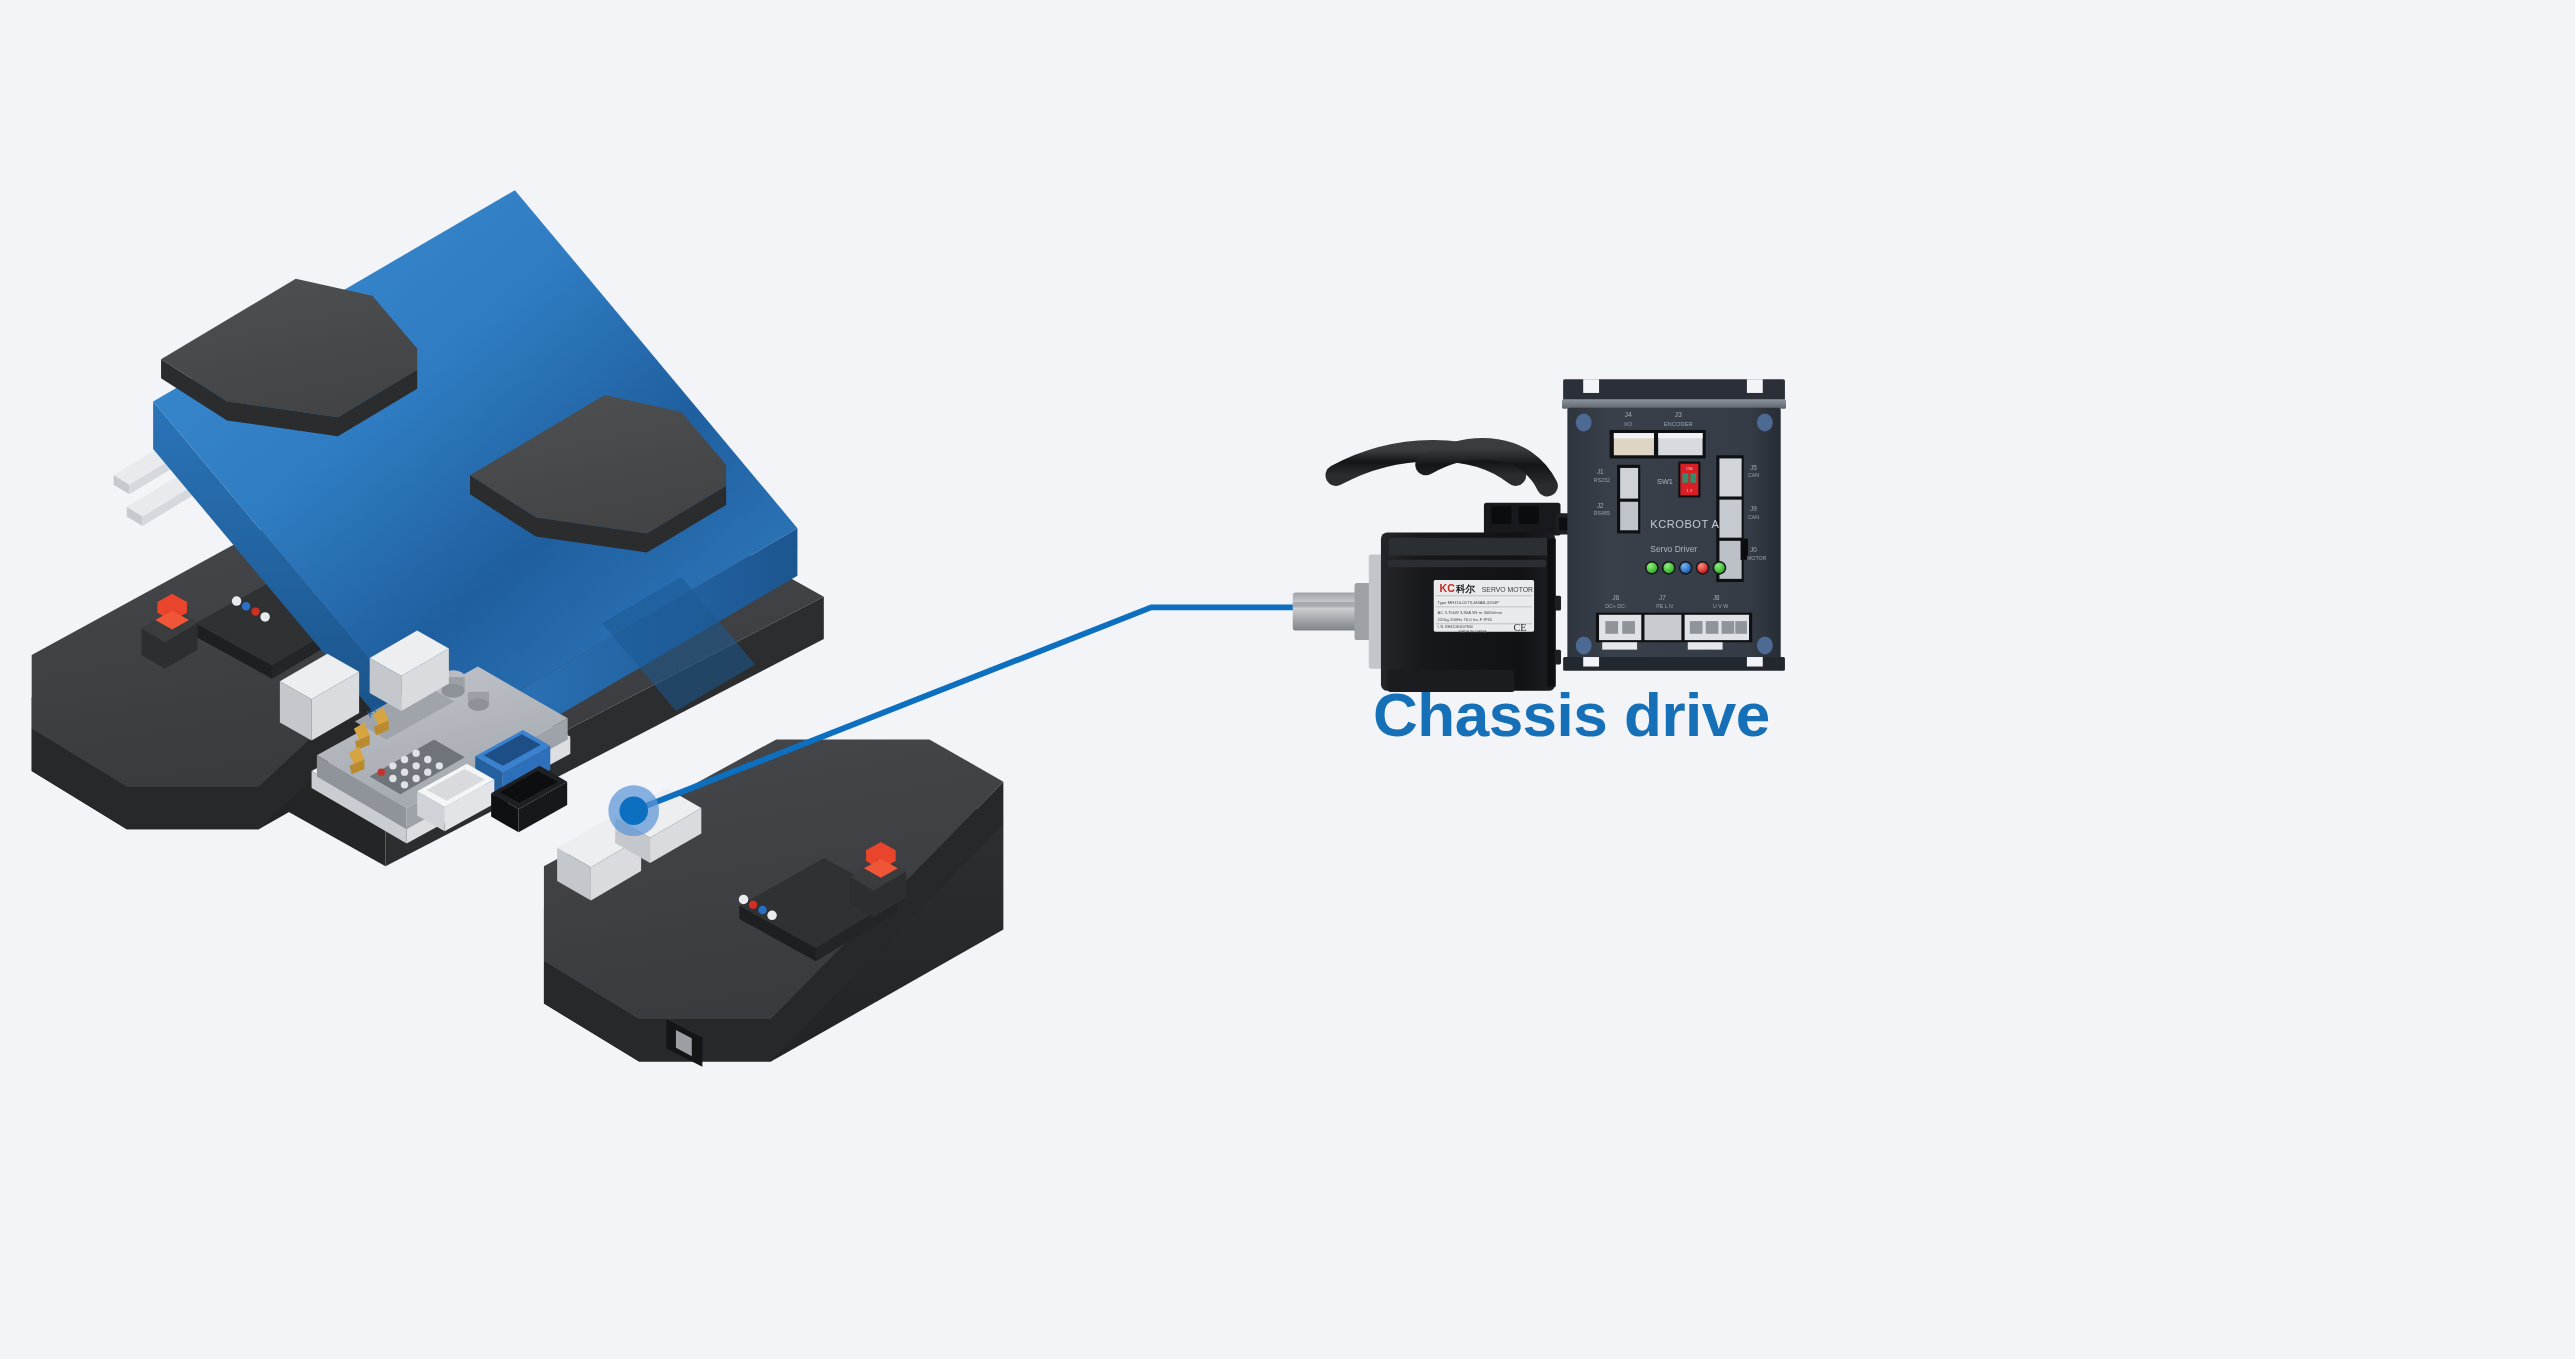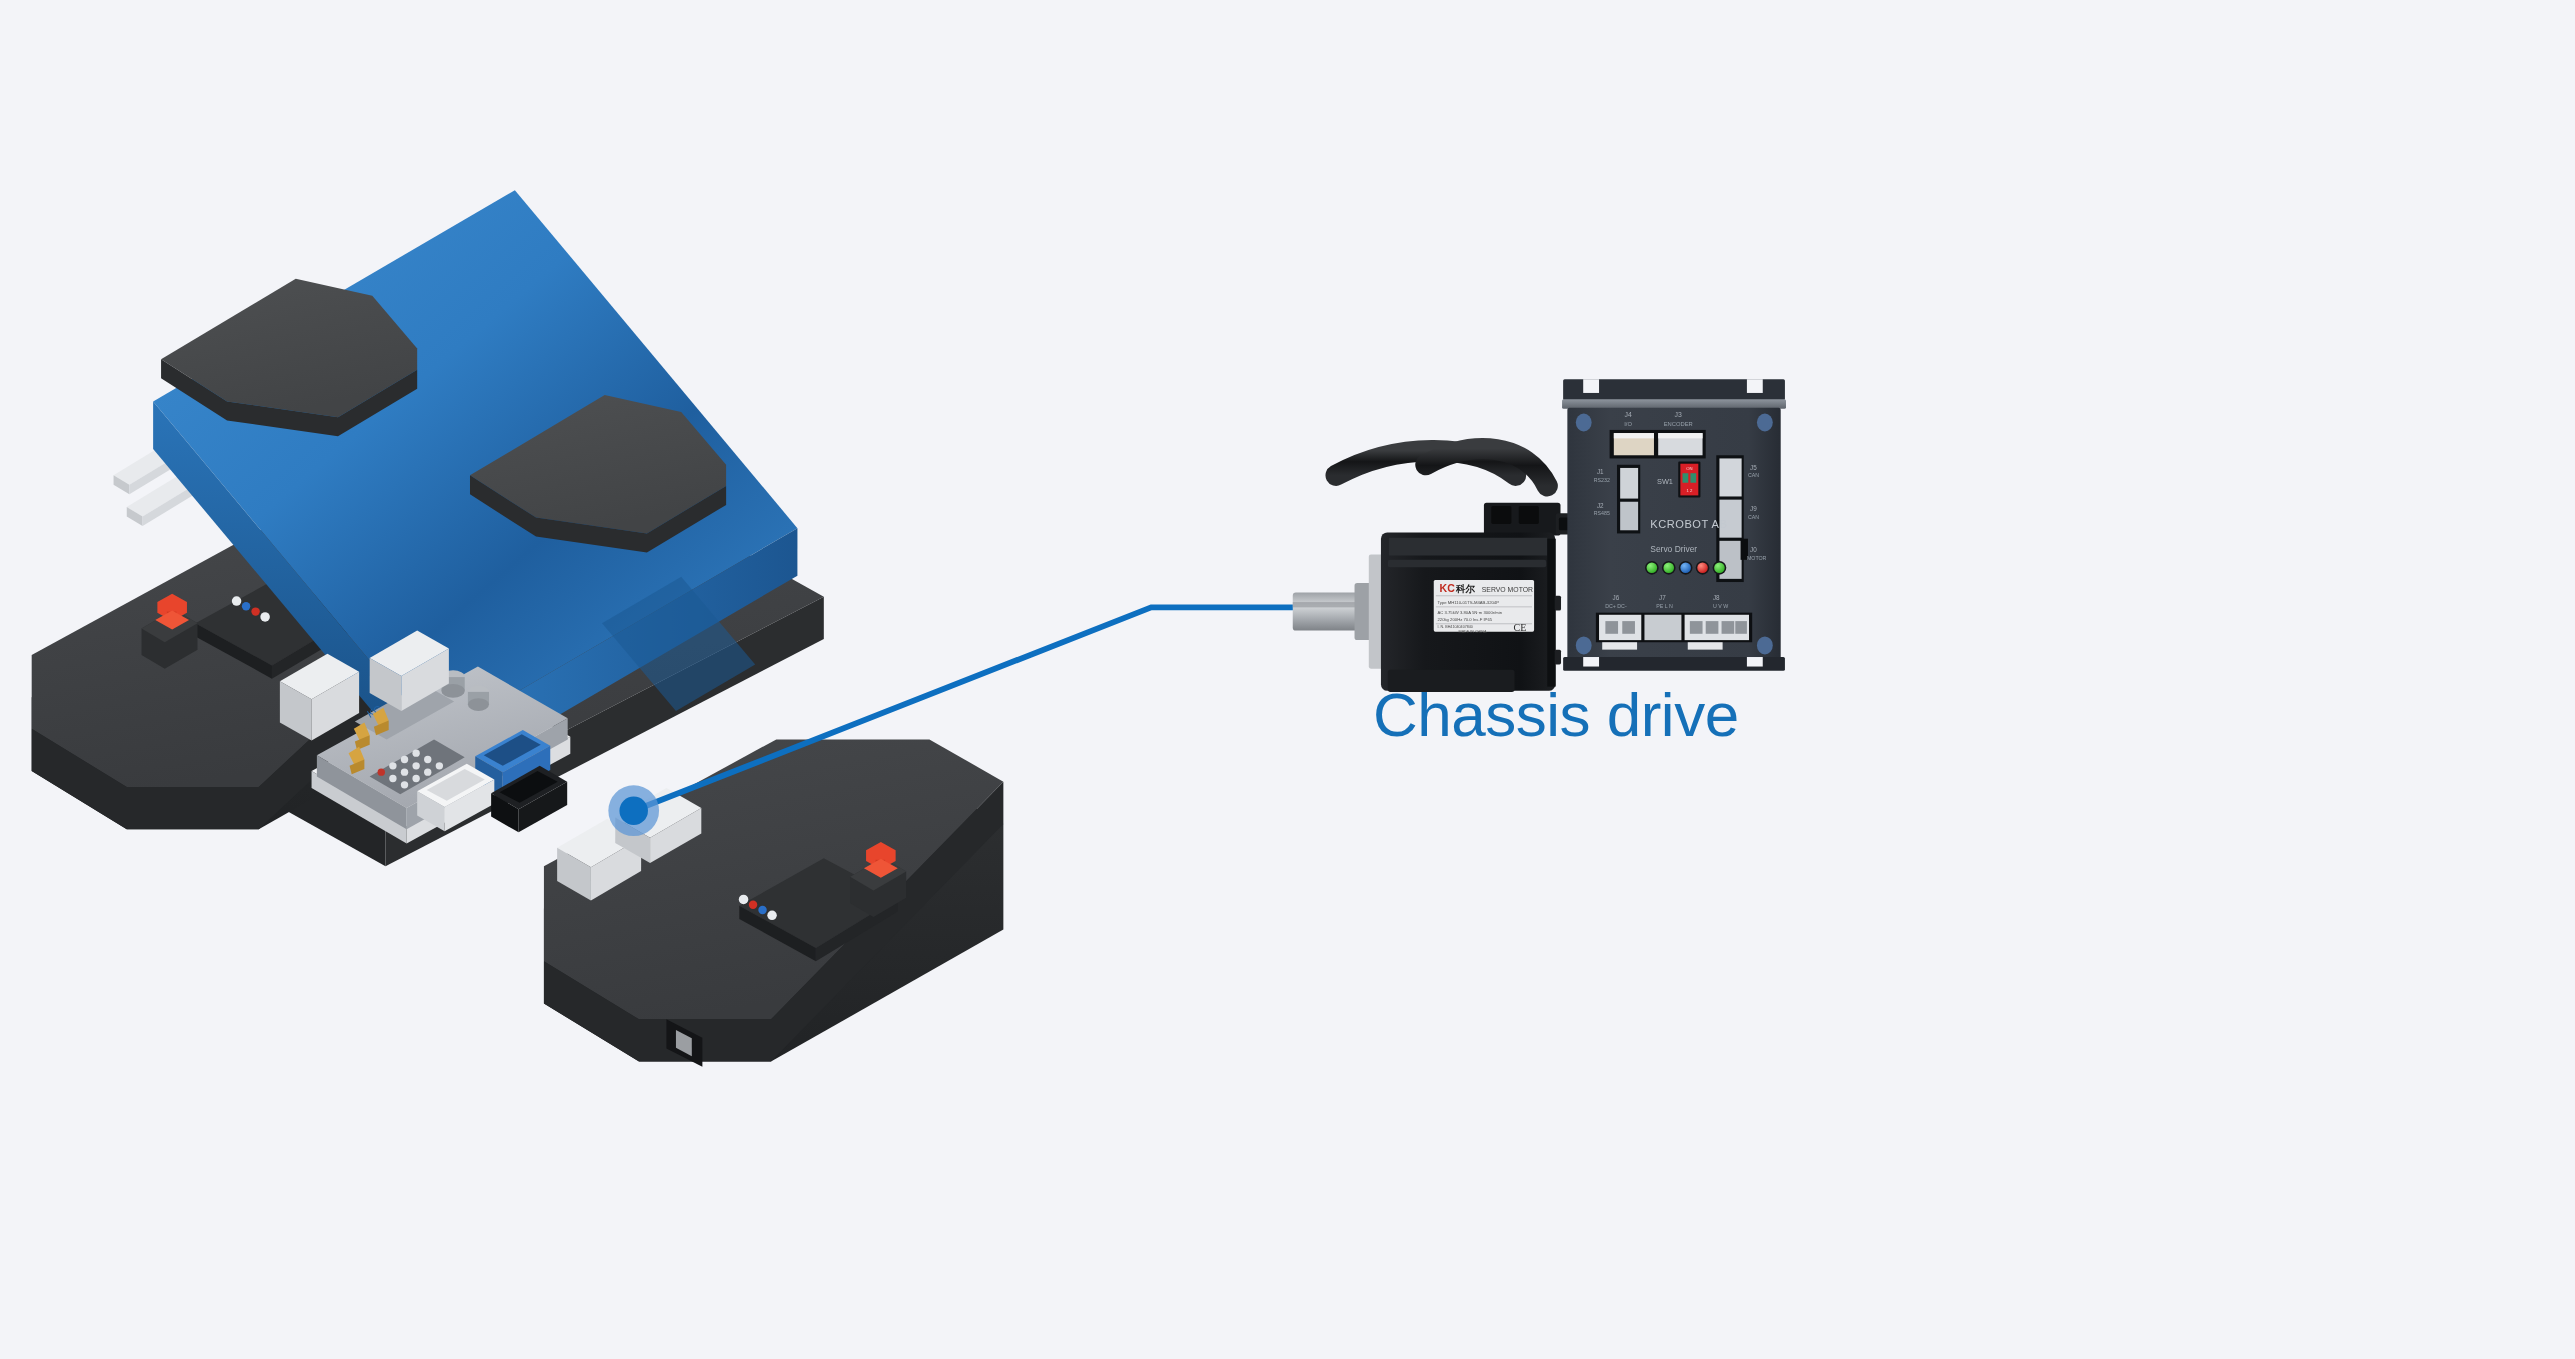--- a/index.html
+++ b/index.html
@@ -22,21 +22,21 @@
     position: absolute;
     inset: 0;
     width: 100%;
     height: 100%;
   }
   .callout-label {
     position: absolute;
     left: 1373px;
     top: 679px;
     font-size: 62px;
-    font-weight: 400;
+    font-weight: 700;
     color: #1570b8;
     letter-spacing: -0.5px;
     white-space: nowrap;
     font-family: "Liberation Sans", sans-serif;
   }
 </style>
 </head>
 <body>
 
 <div id="stage">

